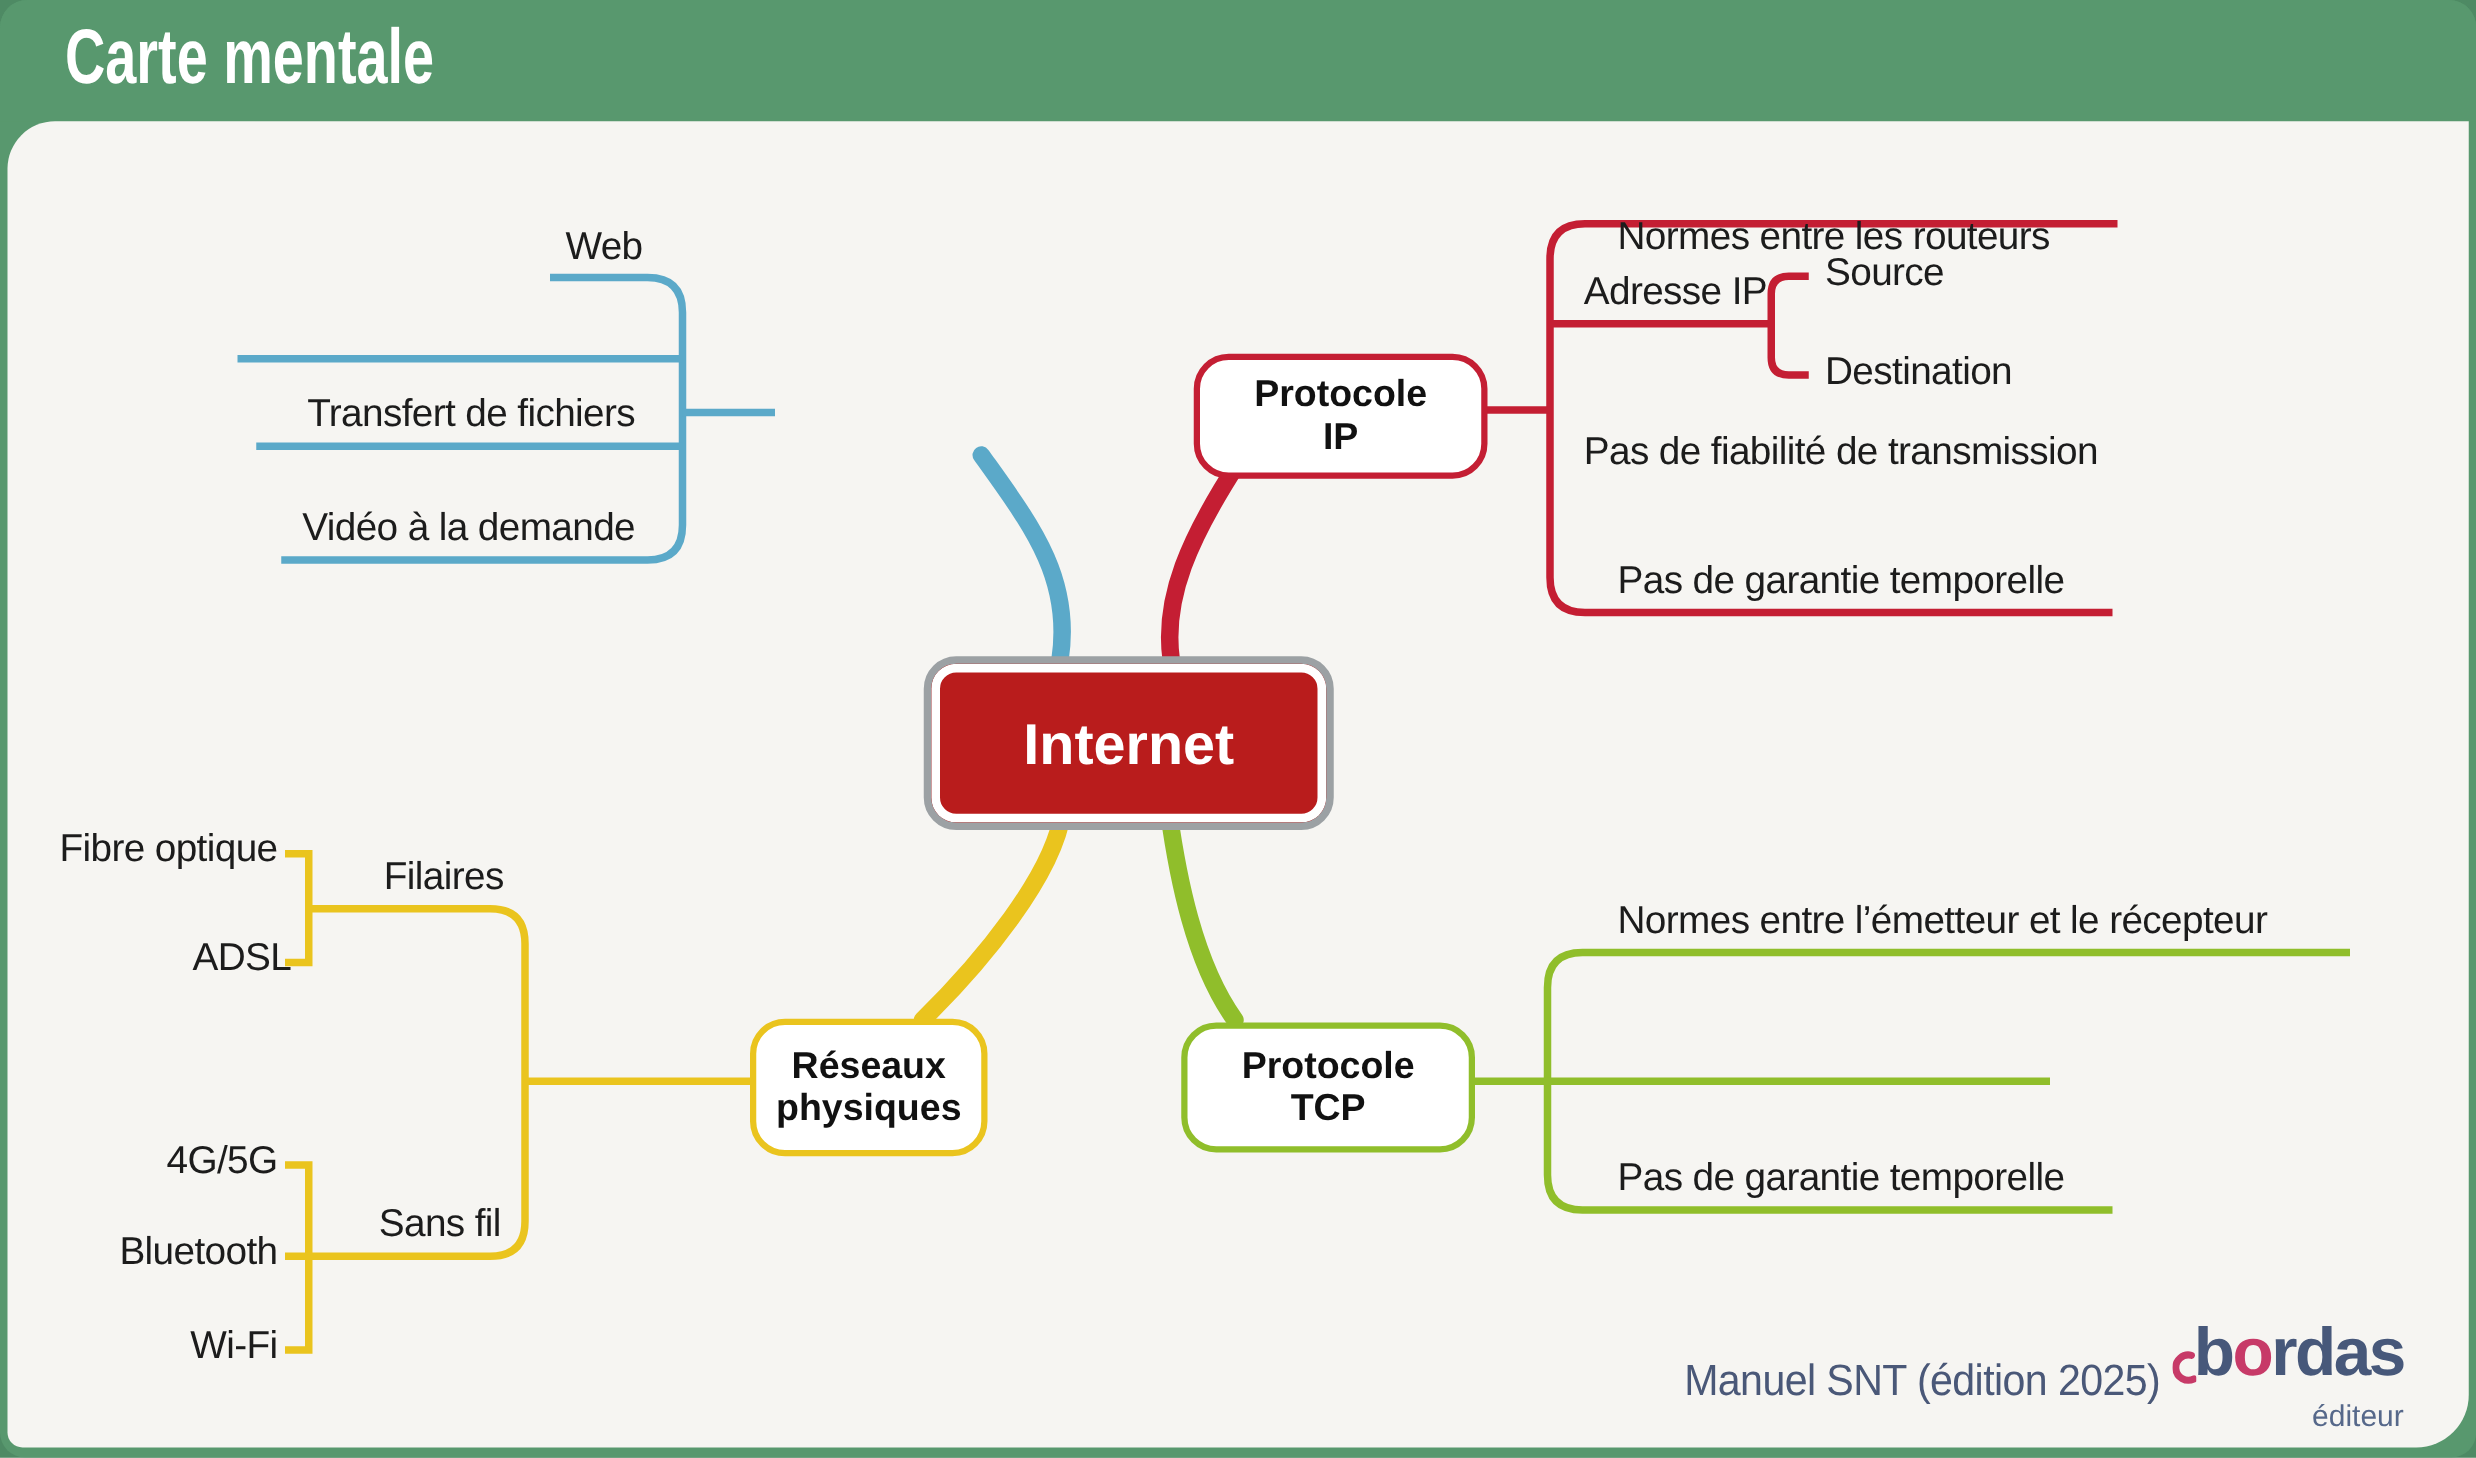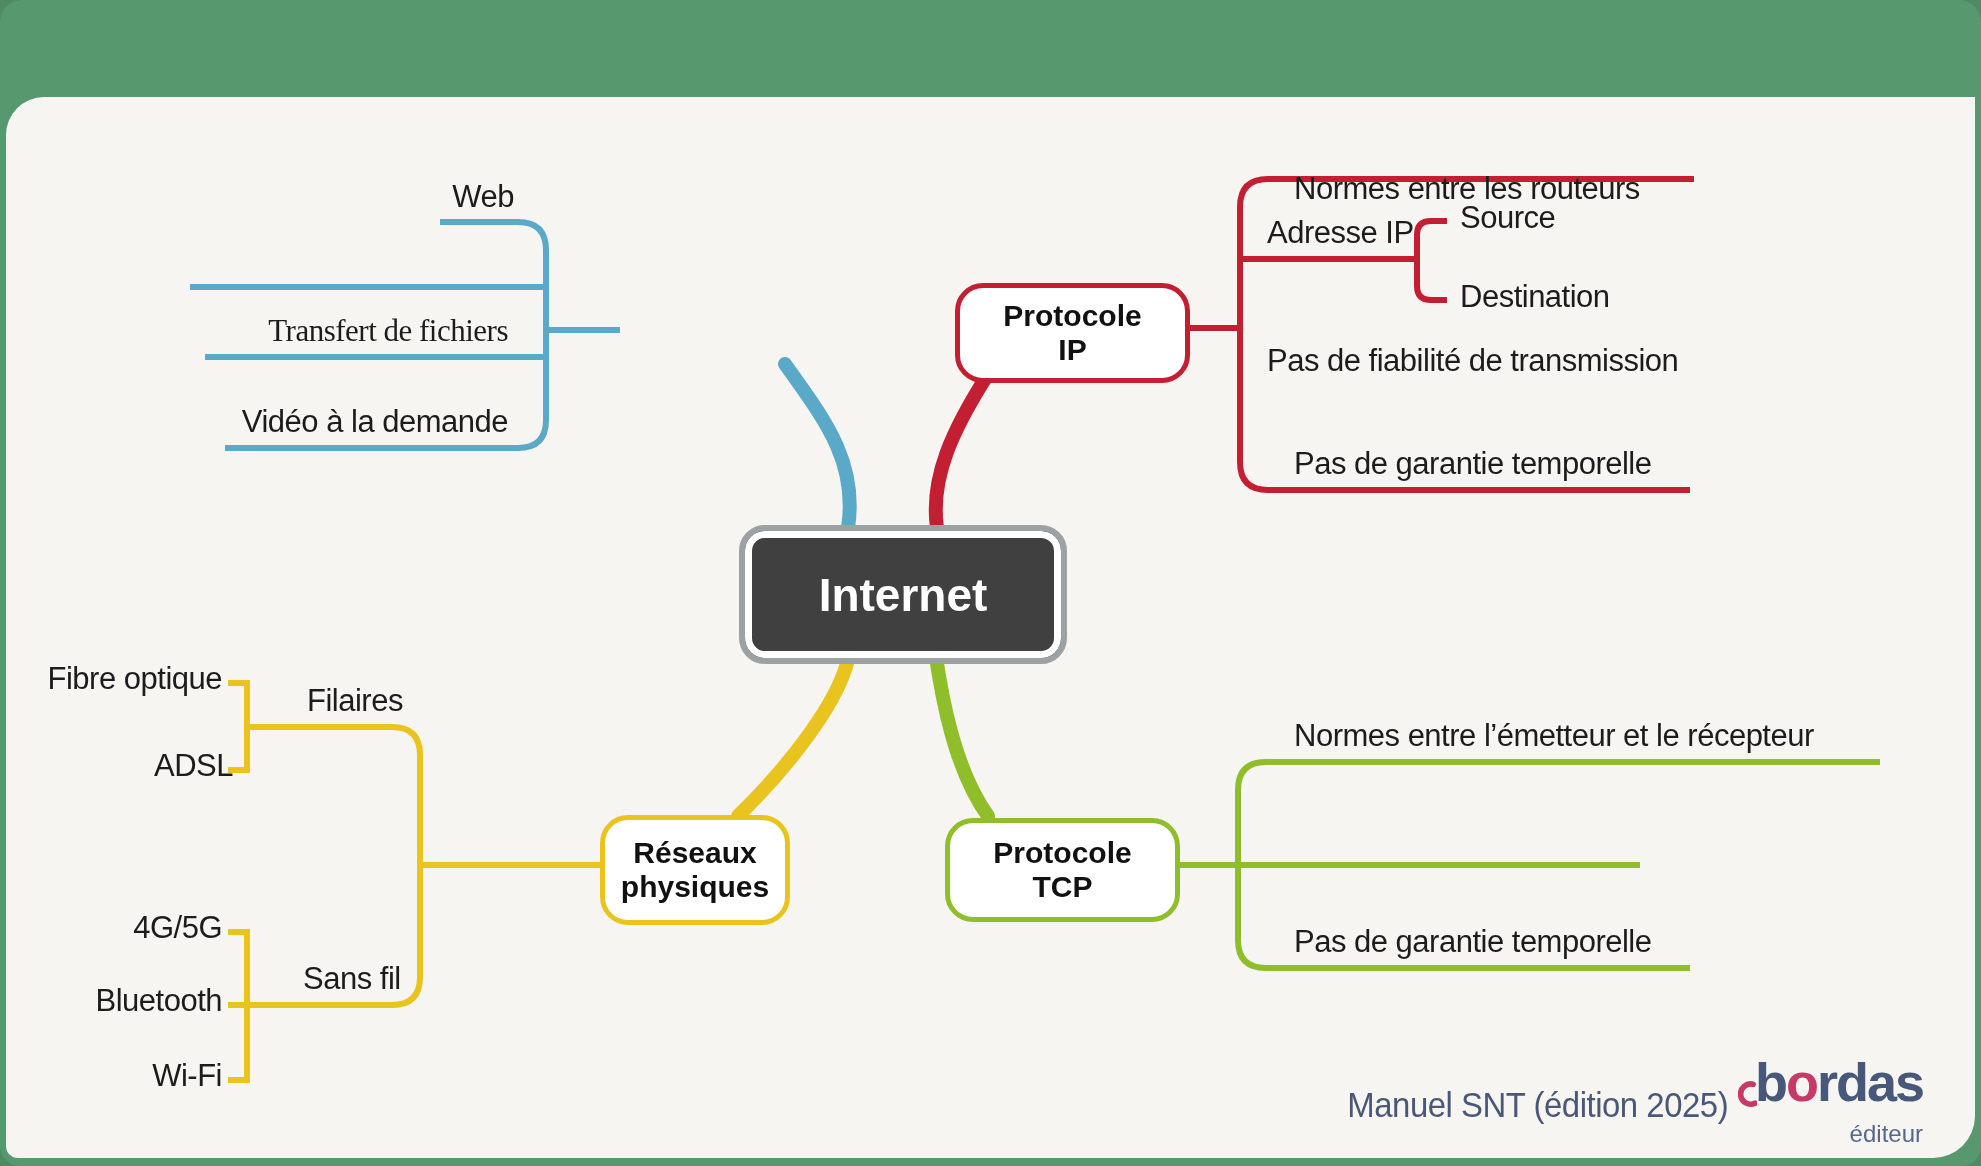--- a/index.html
+++ b/index.html
@@ -34,21 +34,21 @@
     display:flex;flex-direction:column;align-items:center;justify-content:center;
     color:#111111;font-weight:bold;text-align:center;line-height:1.12;
   }
   .node.blue  {border:5px solid #5BA9C9;font-size:33px;}
   .node.red   {border:5px solid #C41E33;font-size:30px;}
   .node.yellow{border:5px solid #EAC41E;font-size:30px;}
   .node.green {border:5px solid #90BE2B;font-size:30px;}
   
   #internet-node{
     position:absolute;left:739px;top:525px;width:316px;height:127px;
-    background:#404040;border:6px solid #9CA1A4;border-radius:26px;
+    background:#b91c1c;border:6px solid #9CA1A4;border-radius:26px;
     box-shadow:inset 0 0 0 7px #ffffff;
     display:flex;align-items:center;justify-content:center;
     color:#ffffff;font-size:46px;font-weight:bold;
   }
   
   #credit{
     position:absolute;right:253px;top:1085px;font-size:35px;color:#4A5878;
     letter-spacing:-0.5px;white-space:nowrap;
     transform:scaleX(0.94);transform-origin:right center;
   }
@@ -59,20 +59,23 @@
   }
   #logo-word .pink{color:#C73A68;}
   #logo-crescent{margin-right:-2px;margin-top:14px;}
   #logo-tagline{font-size:24px;color:#56688A;margin-top:2px;letter-spacing:0px;}
 </style>
 </head>
 <body>
 
 <div id="canvas">
 
+  <div id="header">
+    <div id="page-title">Carte mentale</div>
+  </div>
 
   <div id="panel"></div>
 
   <svg id="wires" viewBox="0 0 1981 1166">
 
     <path d="M785 364 C 825 420, 858 462, 848 528" fill="none" stroke="#5BA9C9" stroke-width="14" stroke-linecap="round"></path>
     <g fill="none" stroke="#5BA9C9" stroke-width="6">
       <path d="M440 222 H518 Q546 222 546 250 V420 Q546 448 518 448 H225"></path>
       <path d="M190 287 H546"></path>
       <path d="M205 357 H546"></path>
@@ -113,21 +116,21 @@
   <div class="node yellow" style="left:600px;top:815px;width:180px;height:100px;">
     <span>Réseaux</span>
     <span>physiques</span>
   </div>
   <div class="node green" style="left:945px;top:818px;width:225px;height:94px;">
     <span>Protocole</span>
     <span>TCP</span>
   </div>
 
   <div class="leaf r" style="right:1467px;top:180px;">Web</div>
-  <div class="leaf r" style="right:1473px;top:314px;font-family:Liberation Serif, serif;">Transfert de fichiers</div>
+  <div class="leaf r" style="right:1473px;top:314px;">Transfert de fichiers</div>
   <div class="leaf r" style="right:1473px;top:405px;">Vidéo à la demande</div>
 
   <div class="leaf" style="left:1294px;top:136px;margin-top:36px;">Normes entre les routeurs</div>
   <div class="leaf" style="left:1267px;top:216px;">Adresse IP</div>
   <div class="leaf" style="left:1460px;top:201px;">Source</div>
   <div class="leaf" style="left:1460px;top:280px;">Destination</div>
   <div class="leaf" style="left:1267px;top:344px;">Pas de fiabilité de transmission</div>
   <div class="leaf" style="left:1294px;top:447px;">Pas de garantie temporelle</div>
 
   <div class="leaf r" style="right:1759px;top:662px;">Fibre optique</div>

